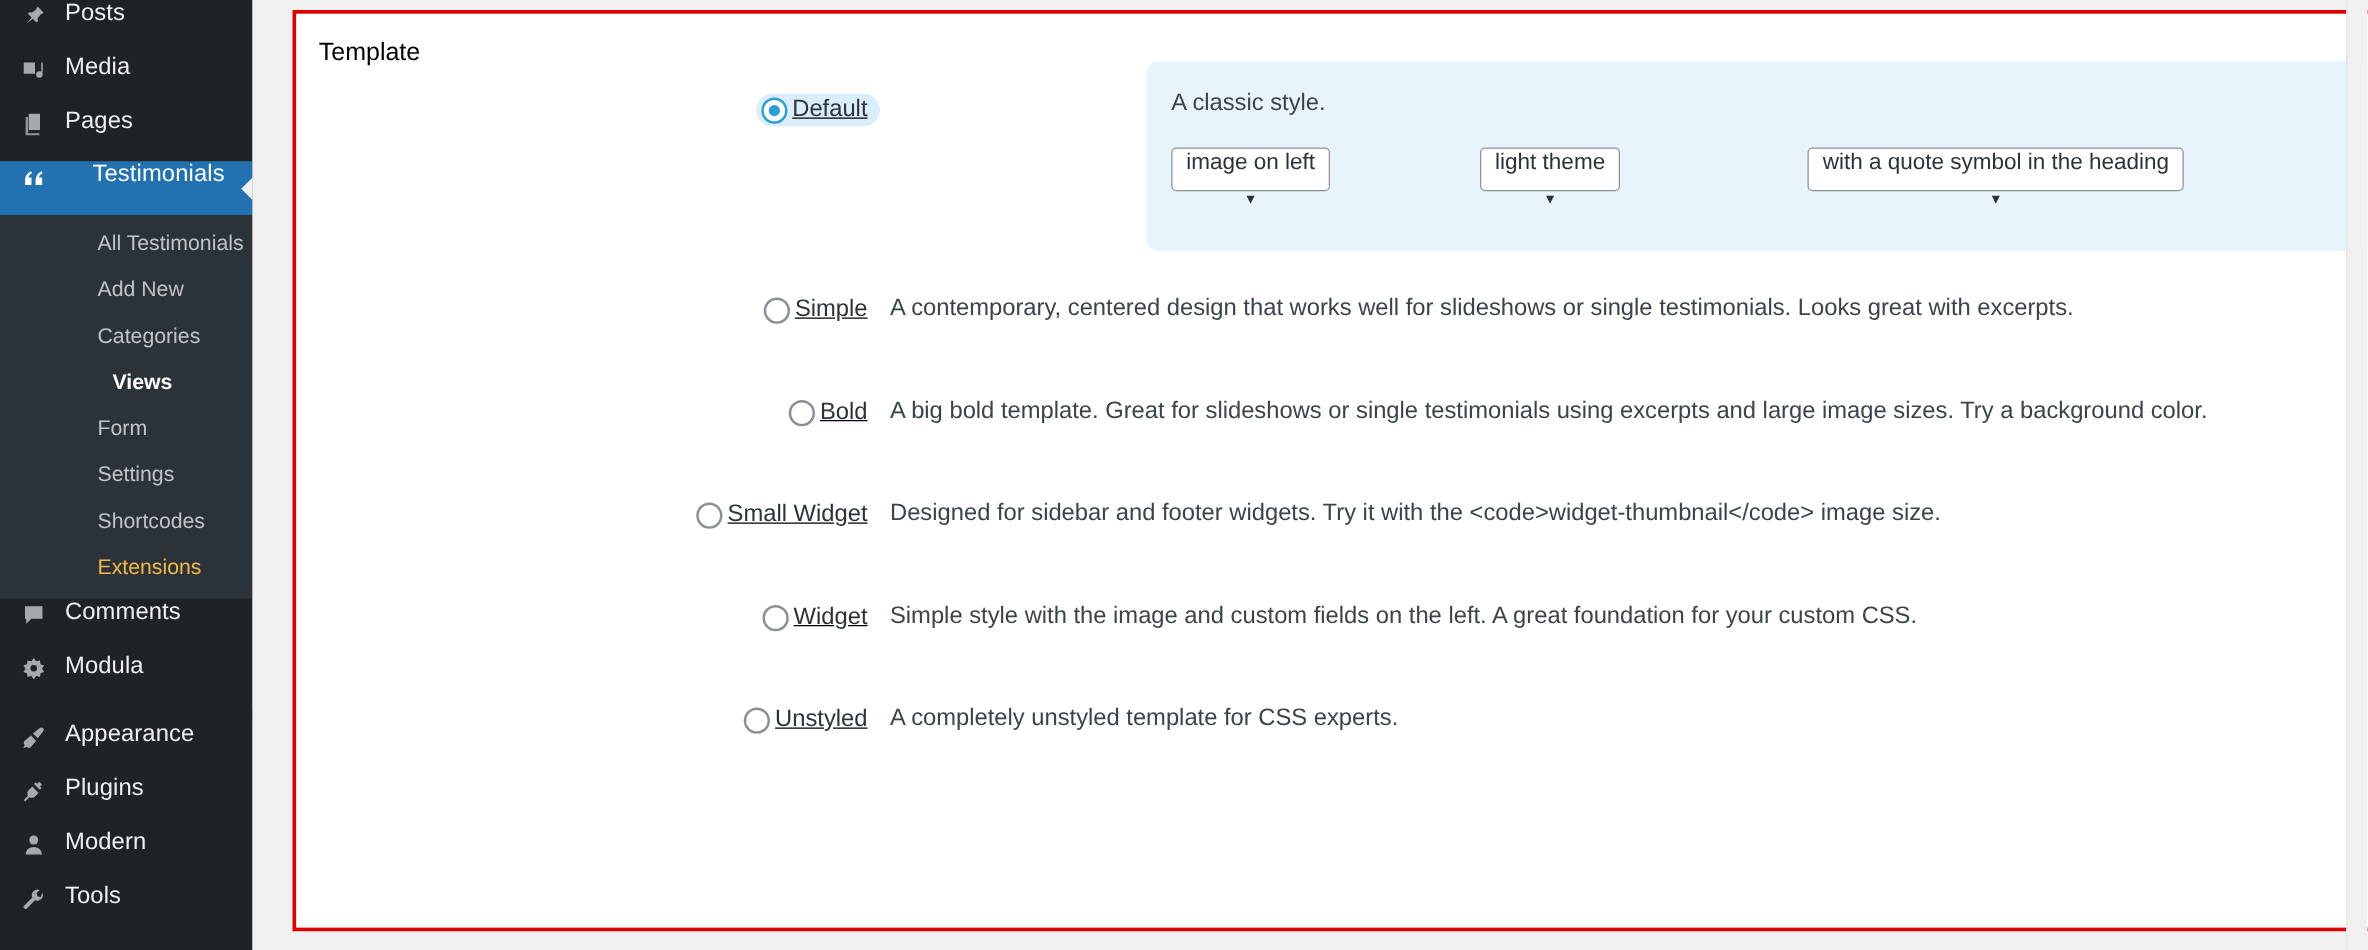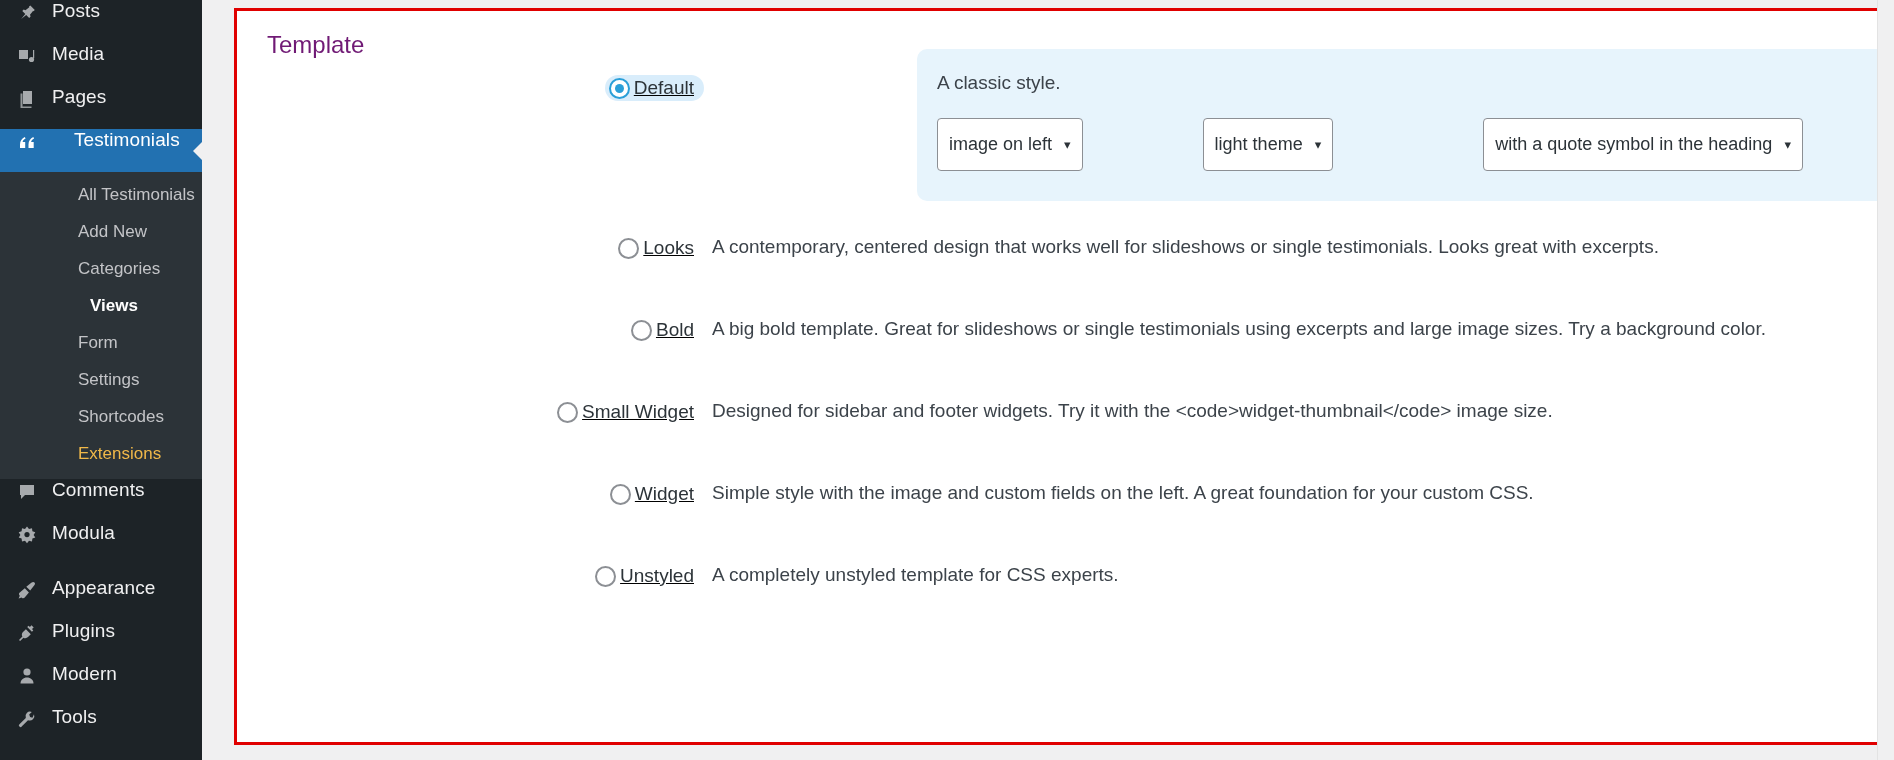--- a/index.html
+++ b/index.html
@@ -78,23 +78,22 @@
     width: 1828px; height: 737px;
     border: 3px solid #e00000;
     background: #fff;
     overflow: hidden;
   }
   .panel-inner { position: relative; width: 100%; height: 100%; background:#fff; }
 
   .section-label {
     position: absolute;
     left: 18px; top: 20px;
-    font-size: 24px;
-    color: #701a75;
-    margin-left: 12px;
+    font-size: 20px;
+    color: #000000;
   }
 
   
   .tpl-rows { position: absolute; left: 0; top: 38px; right: 0; }
   .tpl-row {
     display: flex;
     align-items: flex-start;
     min-height: 82px;
     position: relative;
   }
@@ -167,28 +166,29 @@
   .opt-row {
     display: flex;
     align-items: center;
     margin-top: 22px;
   }
   .select-box {
     display: inline-flex;
     align-items: center;
     justify-content: space-between;
     gap: 12px;
-    height: 53px;
+    height: 35px;
     padding: 0 11px;
     background: #fff;
     border: 1px solid #8c8f94;
     border-radius: 4px;
     font-size: 18px;
     color: #2c3338;
     white-space: nowrap;
+    flex-direction: column;
   }
   .select-box .chev { font-size: 13px; color: #2c3338; line-height: 1; }
   .opt-row .sp1 { width: 120px; }
   .opt-row .sp2 { width: 150px; }
 
   .scrollbar-v {
     position: absolute;
     right: 0; top: 0;
     width: 17px; height: 760px;
     background: #f0f0f1;
@@ -346,21 +346,21 @@
                   <span class="chev">▾</span>
                 </span>
               </div>
             </div>
           </div>
 
           <div class="tpl-row">
             <div class="label-col">
               <label class="tpl-label-pill">
                 <span class="radio"></span>
-                <span>Looks</span>
+                <span>Simple</span>
               </label>
             </div>
             <div class="desc-col">
               <div class="tpl-desc">A contemporary, centered design that works well for slideshows or single testimonials. Looks great with excerpts.</div>
             </div>
           </div>
 
           <div class="tpl-row">
             <div class="label-col">
               <label class="tpl-label-pill">

